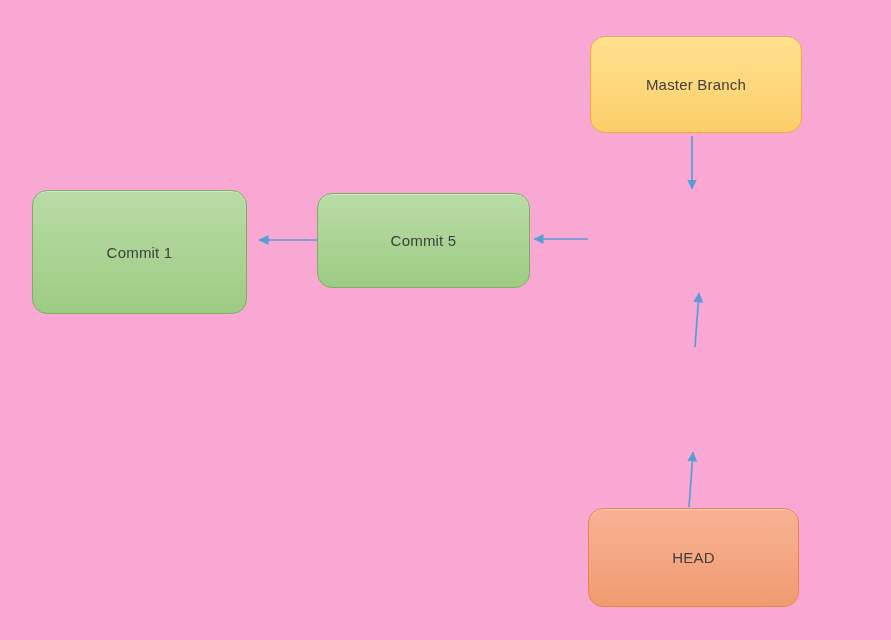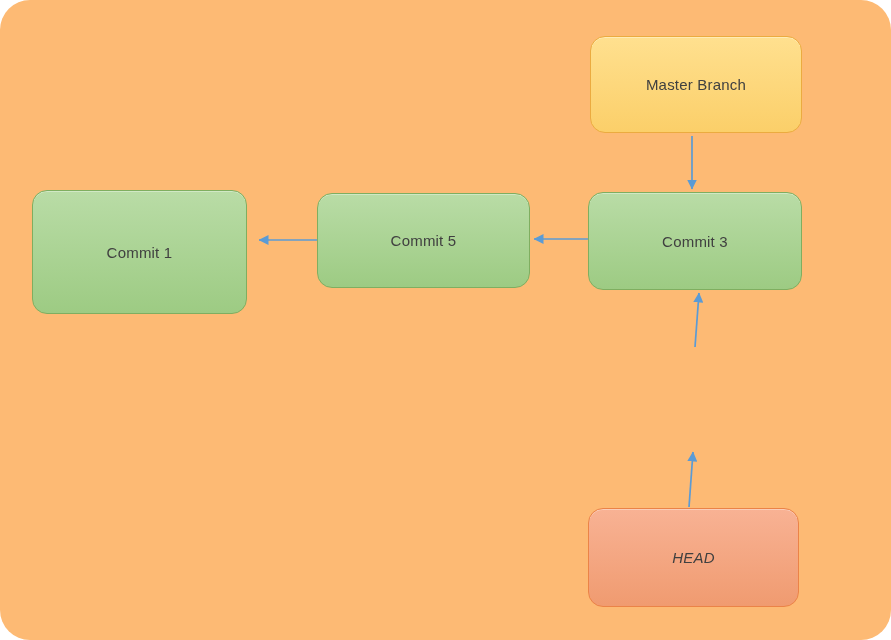--- a/index.html
+++ b/index.html
@@ -34,21 +34,21 @@
     letter-spacing: 0.2px;
     box-shadow: inset 0 1px 0 rgba(255,255,255,0.35);
   }
   .node span {
     user-select: none;
   }
 </style>
 </head>
 <body>
 
-<div class="canvas" style="background: #fdba74; border-radius: 30px;">
+<div class="canvas" style="background: #f9a8d4;">
   <svg class="edges" width="891" height="640" viewBox="0 0 891 640">
     <defs>
       <marker id="arrowhead" viewBox="0 0 10 10" refX="9.5" refY="5" markerWidth="10" markerHeight="10" markerUnits="userSpaceOnUse" orient="auto">
         <path id="arrowhead-path" d="M 0 0 L 10 5 L 0 10 z" fill="#5b9bd5"></path>
       </marker>
     </defs>
   <line x1="692" y1="136" x2="692" y2="189" stroke="#5b9bd5" stroke-width="1.7" marker-end="url(#arrowhead)"></line>
       <line x1="588" y1="239" x2="534" y2="239" stroke="#5b9bd5" stroke-width="1.7" marker-end="url(#arrowhead)"></line>
       <line x1="317" y1="240" x2="259" y2="240" stroke="#5b9bd5" stroke-width="1.7" marker-end="url(#arrowhead)"></line>
       <line x1="695" y1="347" x2="699" y2="293" stroke="#5b9bd5" stroke-width="1.7" marker-end="url(#arrowhead)"></line>
@@ -57,19 +57,16 @@
 
 <div class="node" style="left: 590px; top: 36px; width: 212px; height: 97px; border-color: rgb(235, 171, 64); background: linear-gradient(rgb(255, 224, 143) 0%, rgb(251, 207, 105) 100%); color: rgb(64, 64, 64);">
       <span>Master Branch</span>
     </div>
     <div class="node" style="left: 32px; top: 190px; width: 215px; height: 124px; border-color: rgb(127, 174, 96); background: linear-gradient(rgb(185, 220, 166) 0%, rgb(157, 203, 131) 100%); color: rgb(64, 64, 64);">
       <span>Commit 1</span>
     </div>
     <div class="node" style="left: 317px; top: 193px; width: 213px; height: 95px; border-color: rgb(127, 174, 96); background: linear-gradient(rgb(185, 220, 166) 0%, rgb(157, 203, 131) 100%); color: rgb(64, 64, 64);">
       <span>Commit 5</span>
     </div>
-    <div class="node" style="left: 588px; top: 192px; width: 214px; height: 98px; border-color: rgb(127, 174, 96); background: linear-gradient(rgb(185, 220, 166) 0%, rgb(157, 203, 131) 100%); color: rgb(64, 64, 64);">
-      <span>Commit 3</span>
-    </div>
-    <div class="node" style="left: 588px; top: 508px; width: 211px; height: 99px; border-color: rgb(235, 131, 71); background: linear-gradient(rgb(248, 178, 148) 0%, rgb(240, 155, 112) 100%); color: rgb(64, 64, 64); font-style: italic;">
+    <div class="node" style="left: 588px; top: 508px; width: 211px; height: 99px; border-color: rgb(235, 131, 71); background: linear-gradient(rgb(248, 178, 148) 0%, rgb(240, 155, 112) 100%); color: rgb(64, 64, 64);">
       <span>HEAD</span>
     </div>
   </div>
 
 </body></html>

